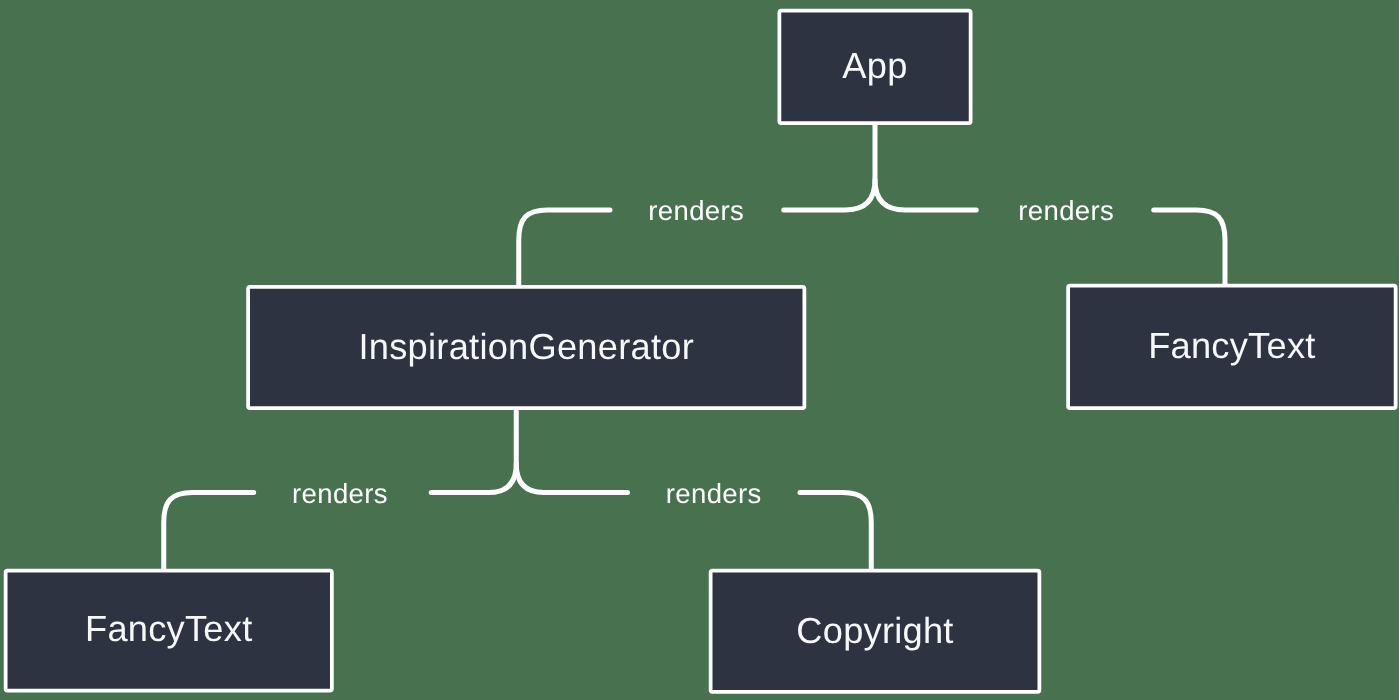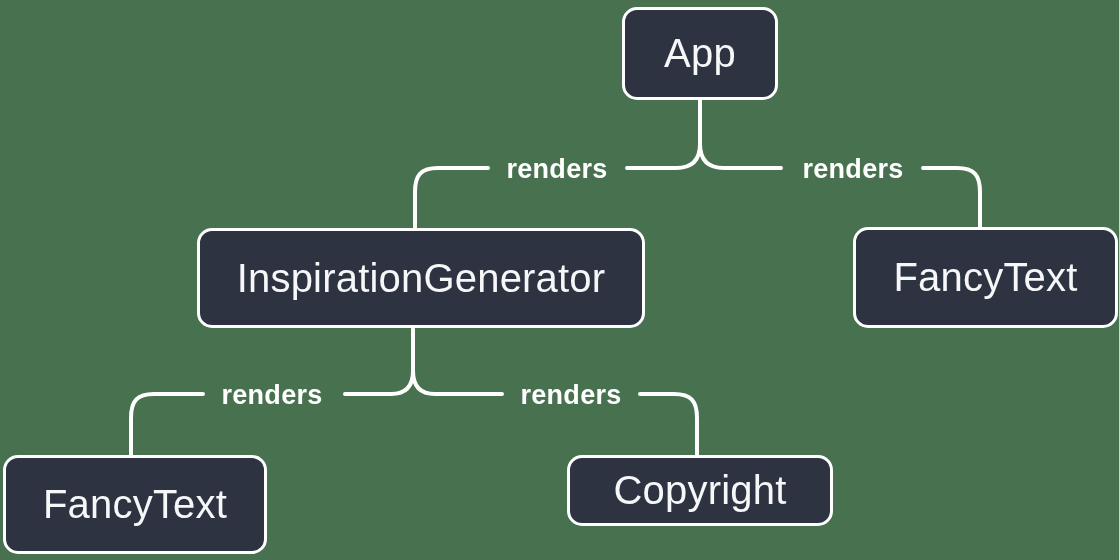--- a/index.html
+++ b/index.html
@@ -32,41 +32,41 @@
   .edges-svg path {
     fill: none;
     stroke: var(--line);
     stroke-width: 4;
     stroke-linecap: round;
   }
   .node {
     position: absolute;
     background: var(--node-fill);
     border: 3.5px solid var(--node-border);
-    border-radius: 15px;
+    border-radius: 3px;
     color: var(--node-text);
     display: flex;
     align-items: center;
     justify-content: center;
-    font-size: 40px;
+    font-size: 29px;
     font-weight: 500;
     letter-spacing: 0.2px;
     white-space: nowrap;
   }
   .node-app               { left: 622px; top: 7px;   width: 156px; height: 93px; }
   .node-inspiration       { left: 197px; top: 228px; width: 448px; height: 100px; }
   .node-fancy-text-top    { left: 853px; top: 227px; width: 265px; height: 101px; }
   .node-fancy-text-bottom { left: 3px;   top: 455px; width: 264px; height: 99px; }
-  .node-copyright         { left: 567px; top: 455px; width: 266px; height: 71px; }
+  .node-copyright         { left: 567px; top: 455px; width: 266px; height: 100px; }
   .edge-label {
     position: absolute;
     transform: translate(-50%, -50%);
     color: var(--label-text);
-    font-size: 27px;
-    font-weight: 700;
+    font-size: 22px;
+    font-weight: 400;
     letter-spacing: 0.3px;
     white-space: nowrap;
   }
   .edge-label-1 { left: 557px; top: 169px; }
   .edge-label-2 { left: 853px; top: 169px; }
   .edge-label-3 { left: 272px; top: 395px; }
   .edge-label-4 { left: 571px; top: 395px; }
 </style>
 </head>
 <body>

